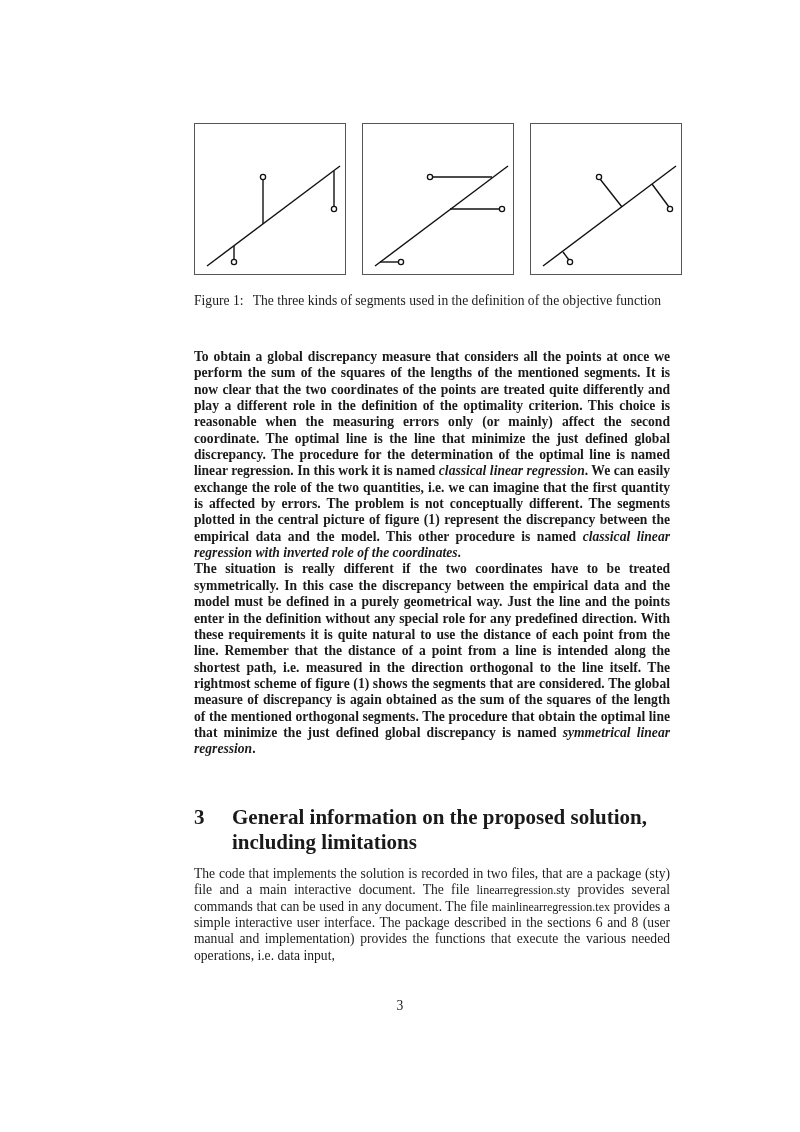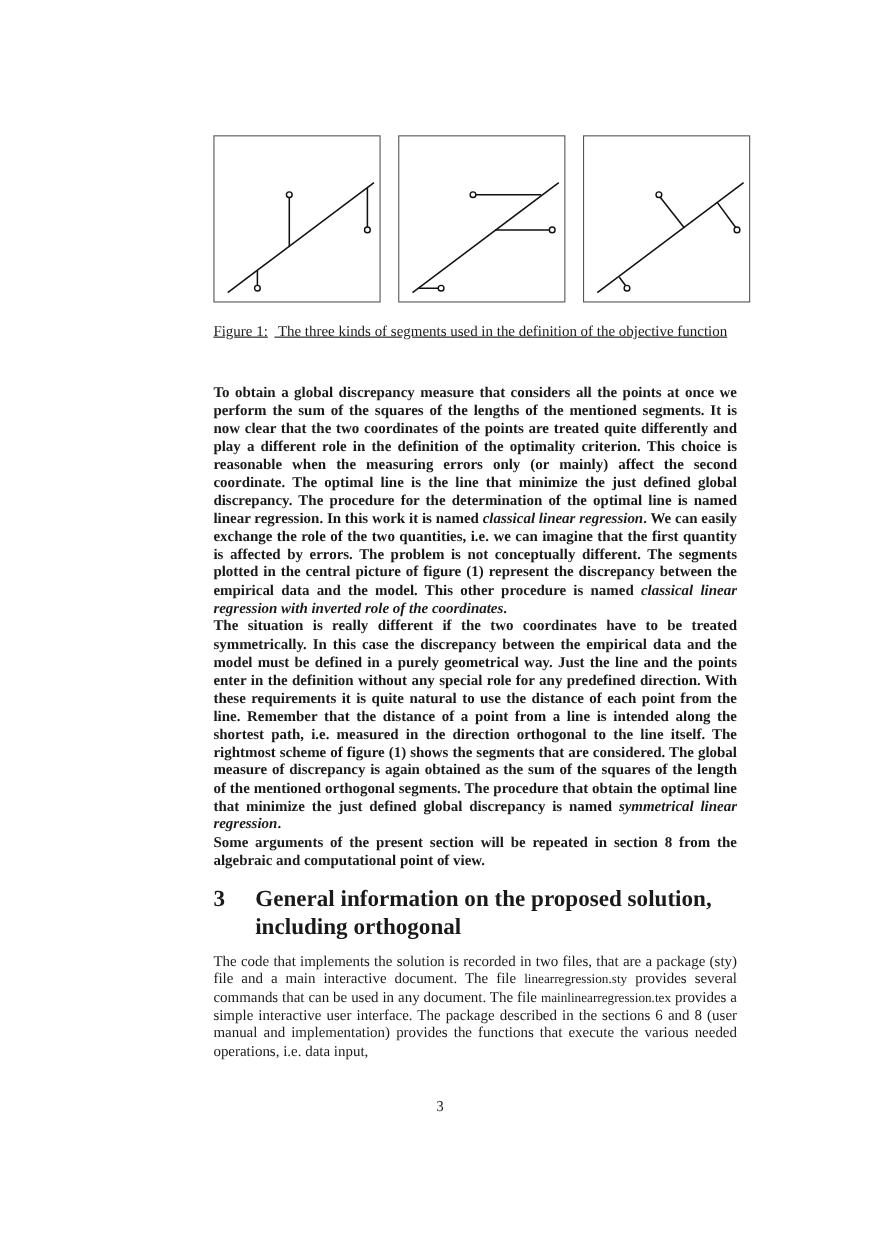--- a/index.html
+++ b/index.html
@@ -4,21 +4,21 @@
 <style>
   html, body { margin: 0; padding: 0; background: #ffffff; }
   body { width: 800px; height: 1132px; position: relative; overflow: hidden;
          font-family: "DejaVu Serif", "Liberation Serif", serif; color: #1a1a1a; }
   .page { position: absolute; left: 0; top: 0; width: 800px; height: 1132px; }
   .figure-row { position: absolute; left: 194px; top: 123px; width: 488px; height: 153px; }
   .panel { position: absolute; top: 0; width: 152px; height: 152px; border: 1px solid #555; box-sizing: border-box; }
   .panel svg { position: absolute; left: -1px; top: -1px; }
   .caption { position: absolute; left: 194px; top: 292px; width: 476px;
              font-family: "Liberation Serif", serif; font-size: 13.6px; line-height: 18px;
-             text-align: justify; text-align-last: left; text-decoration: underline; }
+             text-align: justify; text-align-last: left; }
   .caption .label { margin-right: 6px; }
   .body-text { position: absolute; left: 194px; width: 476px;
                font-family: "Liberation Serif", serif; font-size: 13.6px; line-height: 16.35px;
                text-align: justify; }
   .body-text p { margin: 0; }
   .body-text em { font-style: italic; }
   .body-text code { font-family: Liberation Serif, serif; font-size: 12px; }
   .section-heading { position: absolute; left: 194px; top: 805px; width: 490px;
                      font-family: "Liberation Serif", serif; font-weight: bold;
                      font-size: 21px; line-height: 25px; }
@@ -72,26 +72,25 @@
   </div>
 
   <div class="caption">
     <span class="label">Figure 1:</span>
     <span>The three kinds of segments used in the definition of the objective function</span>
   </div>
 
   <div class="body-text" style="top:349px;font-weight:bold;">
     <p><span>To obtain a global discrepancy measure that considers all the points at once we perform the sum of the squares of the lengths of the mentioned segments. It is now clear that the two coordinates of the points are treated quite differently and play a different role in the definition of the optimality criterion. This choice is reasonable when the measuring errors only (or mainly) affect the second coordinate. The optimal line is the line that minimize the just defined global discrepancy. The procedure for the determination of the optimal line is named linear regression. In this work it is named </span><em>classical linear regression</em><span>. We can easily exchange the role of the two quantities, i.e. we can imagine that the first quantity is affected by errors. The problem is not conceptually different. The segments plotted in the central picture of figure (1) represent the discrepancy between the empirical data and the model. This other procedure is named </span><em>classical linear regression with inverted role of the coordinates</em><span>.</span></p>
     <p><span>The situation is really different if the two coordinates have to be treated symmetrically. In this case the discrepancy between the empirical data and the model must be defined in a purely geometrical way. Just the line and the points enter in the definition without any special role for any predefined direction. With these requirements it is quite natural to use the distance of each point from the line. Remember that the distance of a point from a line is intended along the shortest path, i.e. measured in the direction orthogonal to the line itself. The rightmost scheme of figure (1) shows the segments that are considered. The global measure of discrepancy is again obtained as the sum of the squares of the length of the mentioned orthogonal segments. The procedure that obtain the optimal line that minimize the just defined global discrepancy is named </span><em>symmetrical linear regression</em><span>.</span></p>
-    <p>Some arguments of the present section will be repeated in section 8 from the algebraic and computational point of view.</p>
   </div>
 
   <div class="section-heading">
     <span class="num">3</span>
-    <span class="title">General information on the proposed solution, including orthogonal</span>
+    <span class="title">General information on the proposed solution, including limitations</span>
   </div>
 
   <div class="body-text" style="top:866px;">
     <p><span>The code that implements the solution is recorded in two files, that are a package (sty) file and a main interactive document. The file </span><code>linearregression.sty</code><span> provides several commands that can be used in any document. The file </span><code>mainlinearregression.tex</code><span> provides a simple interactive user interface. The package described in the sections 6 and 8 (user manual and implementation) provides the functions that execute the various needed operations, i.e. data input,</span></p>
   </div>
 
   <div class="page-number">3</div>
 </div>
 
 </body></html>

